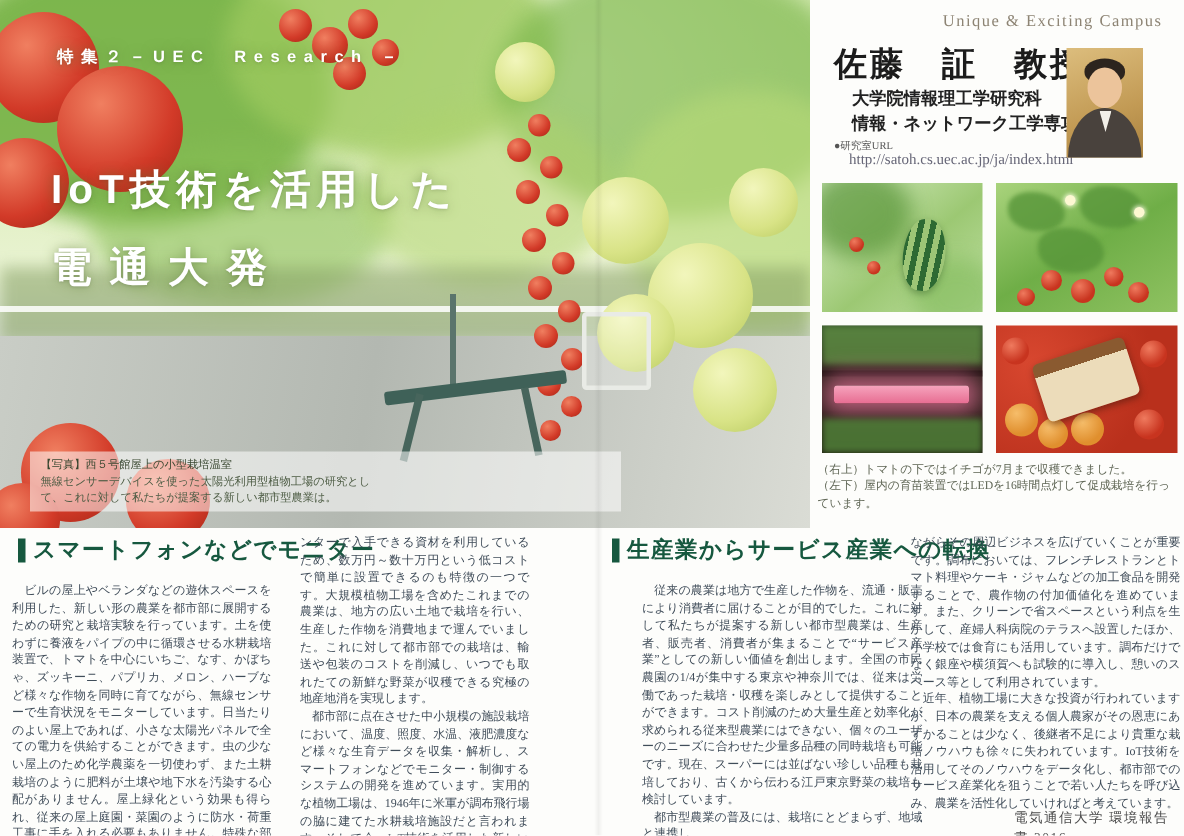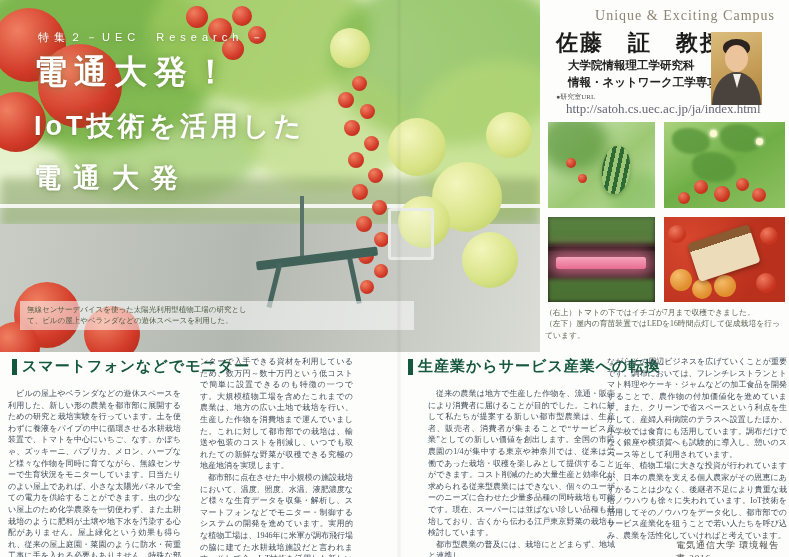--- a/index.html
+++ b/index.html
@@ -22,36 +22,36 @@
     background:radial-gradient(circle at 35% 30%, #f07f60, #d23a28 60%, #a32515); }
   .gtomato { position:absolute; border-radius:50%;
     background:radial-gradient(circle at 35% 30%, #f2f6bc, #d8e386 60%, #b7c95f); }
   .bench-top { position:absolute; left:256px; top:254px; width:122px; height:9px; background:#3f6158; transform:rotate(-7deg); border-radius:2px; }
   .bench-leg { position:absolute; width:5px; height:46px; background:#47655c; }
   .cart { position:absolute; left:388px; top:208px; width:46px; height:52px; border:3px solid #e9ebe6; border-radius:3px; background:rgba(255,255,255,.25); }
   .pole { position:absolute; left:300px; top:196px; width:4px; height:62px; background:#5a746c; }
 
   .headline { position:absolute; color:#ffffff; text-shadow:0 0 8px rgba(90,120,50,.55), 0 1px 2px rgba(0,0,0,.12);
     font-family:"Liberation Sans","DejaVu Sans",sans-serif; font-weight:bold; }
-  .series { left:38px; top:30px; font-size:11px; letter-spacing:5px; font-weight:normal; }
+  .series { left:38px; top:30px; font-size:11px; letter-spacing:5px; font-weight:bold; }
   .title1 { left:34px; top:50px; font-size:33px; letter-spacing:7px; }
   .title2 { left:34px; top:108px; font-size:27px; letter-spacing:4px; }
   .title3 { left:34px; top:160px; font-size:27px; letter-spacing:12px; }
 
   .photo-note { position:absolute; left:20px; top:301px; width:394px; background:rgba(255,255,255,.55);
     padding:3px 7px 4px 7px; font-size:7.5px; line-height:11px; color:#4d5c44; }
   .photo-note .n1 { color:#37462f; }
 
   
-  .campus-tag { right:14px; top:8px; font-size:14px; letter-spacing:1px; color:#8d8474; }
+  .campus-tag { right:14px; top:8px; font-size:11px; letter-spacing:1px; color:#8d8474; }
   .prof-name { left:556px; top:28px; font-size:22px; font-weight:bold; color:#1c1c1c; letter-spacing:2px; }
   .prof-dept1 { left:568px; top:58px; font-size:11.5px; font-weight:bold; color:#222; }
   .prof-dept2 { left:568px; top:75px; font-size:11.5px; font-weight:bold; color:#222; }
   .prof-url-label { left:556px; top:92px; font-size:7px; color:#555; }
-  .prof-url { left:566px; top:101px; font-size:13px; color:#667; }
+  .prof-url { left:566px; top:101px; font-size:10px; color:#667; }
   .portrait { left:711px; top:32px; width:51px; height:73px; overflow:hidden;
     background:linear-gradient(160deg,#dcbd7d 0%,#c29a54 60%,#a9813f 100%); }
   .p-hair { position:absolute; left:12px; top:7px; width:27px; height:17px; border-radius:50% 50% 45% 45%; background:#2c241e; }
   .p-face { position:absolute; left:14px; top:13px; width:23px; height:27px; border-radius:50%; background:#ecc49b; }
   .p-suit { position:absolute; left:1px; top:40px; width:49px; height:38px; border-radius:55% 55% 0 0/95% 95% 0 0; background:#49423d; }
   .p-shirt { position:absolute; left:22px; top:42px; width:8px; height:14px; background:#f2efe8; clip-path:polygon(50% 100%,0 0,100% 0); }
 
   
   .ph { position:absolute; overflow:hidden; }
   .ph-tl { left:548px; top:122px; width:107px; height:86px; background:linear-gradient(140deg,#d8eec4,#9cc873 55%,#bfe0a2); }
@@ -138,27 +138,27 @@
   <div class="tomato" style="left:84px;top:306px;width:56px;height:56px;"></div>
   <div class="tomato" style="left:-10px;top:322px;width:50px;height:50px;"></div>
 
   <div class="pole"></div>
   <div class="bench-top"></div>
   <div class="bench-leg" style="left:272px;top:262px;transform:rotate(14deg);"></div>
   <div class="bench-leg" style="left:352px;top:258px;transform:rotate(-12deg);"></div>
   <div class="cart"></div>
 
   <div class="headline series">特集２－UEC　Research －</div>
-  <div class="headline title1">電通大発！</div>
   <div class="headline title2">IoT技術を活用した</div>
   <div class="headline title3">電通大発</div>
 
   <div class="photo-note">
+    <div class="n1">【写真】西５号館屋上の小型栽培温室</div>
     <div>無線センサーデバイスを使った太陽光利用型植物工場の研究とし</div>
-    <div>て、ビルの屋上やベランダなどの遊休スペースを利用した。</div>
+    <div>て、これに対して私たちが提案する新しい都市型農業は。</div>
   </div>
 </div>
 
 <div class="abs spine"></div>
 
 <div class="abs campus-tag">Unique &amp; Exciting Campus</div>
 <div class="abs prof-name">佐藤　証　教授</div>
 <div class="abs prof-dept1">大学院情報理工学研究科</div>
 <div class="abs prof-dept2">情報・ネットワーク工学専攻</div>
 <div class="abs prof-url-label">●研究室URL</div>

